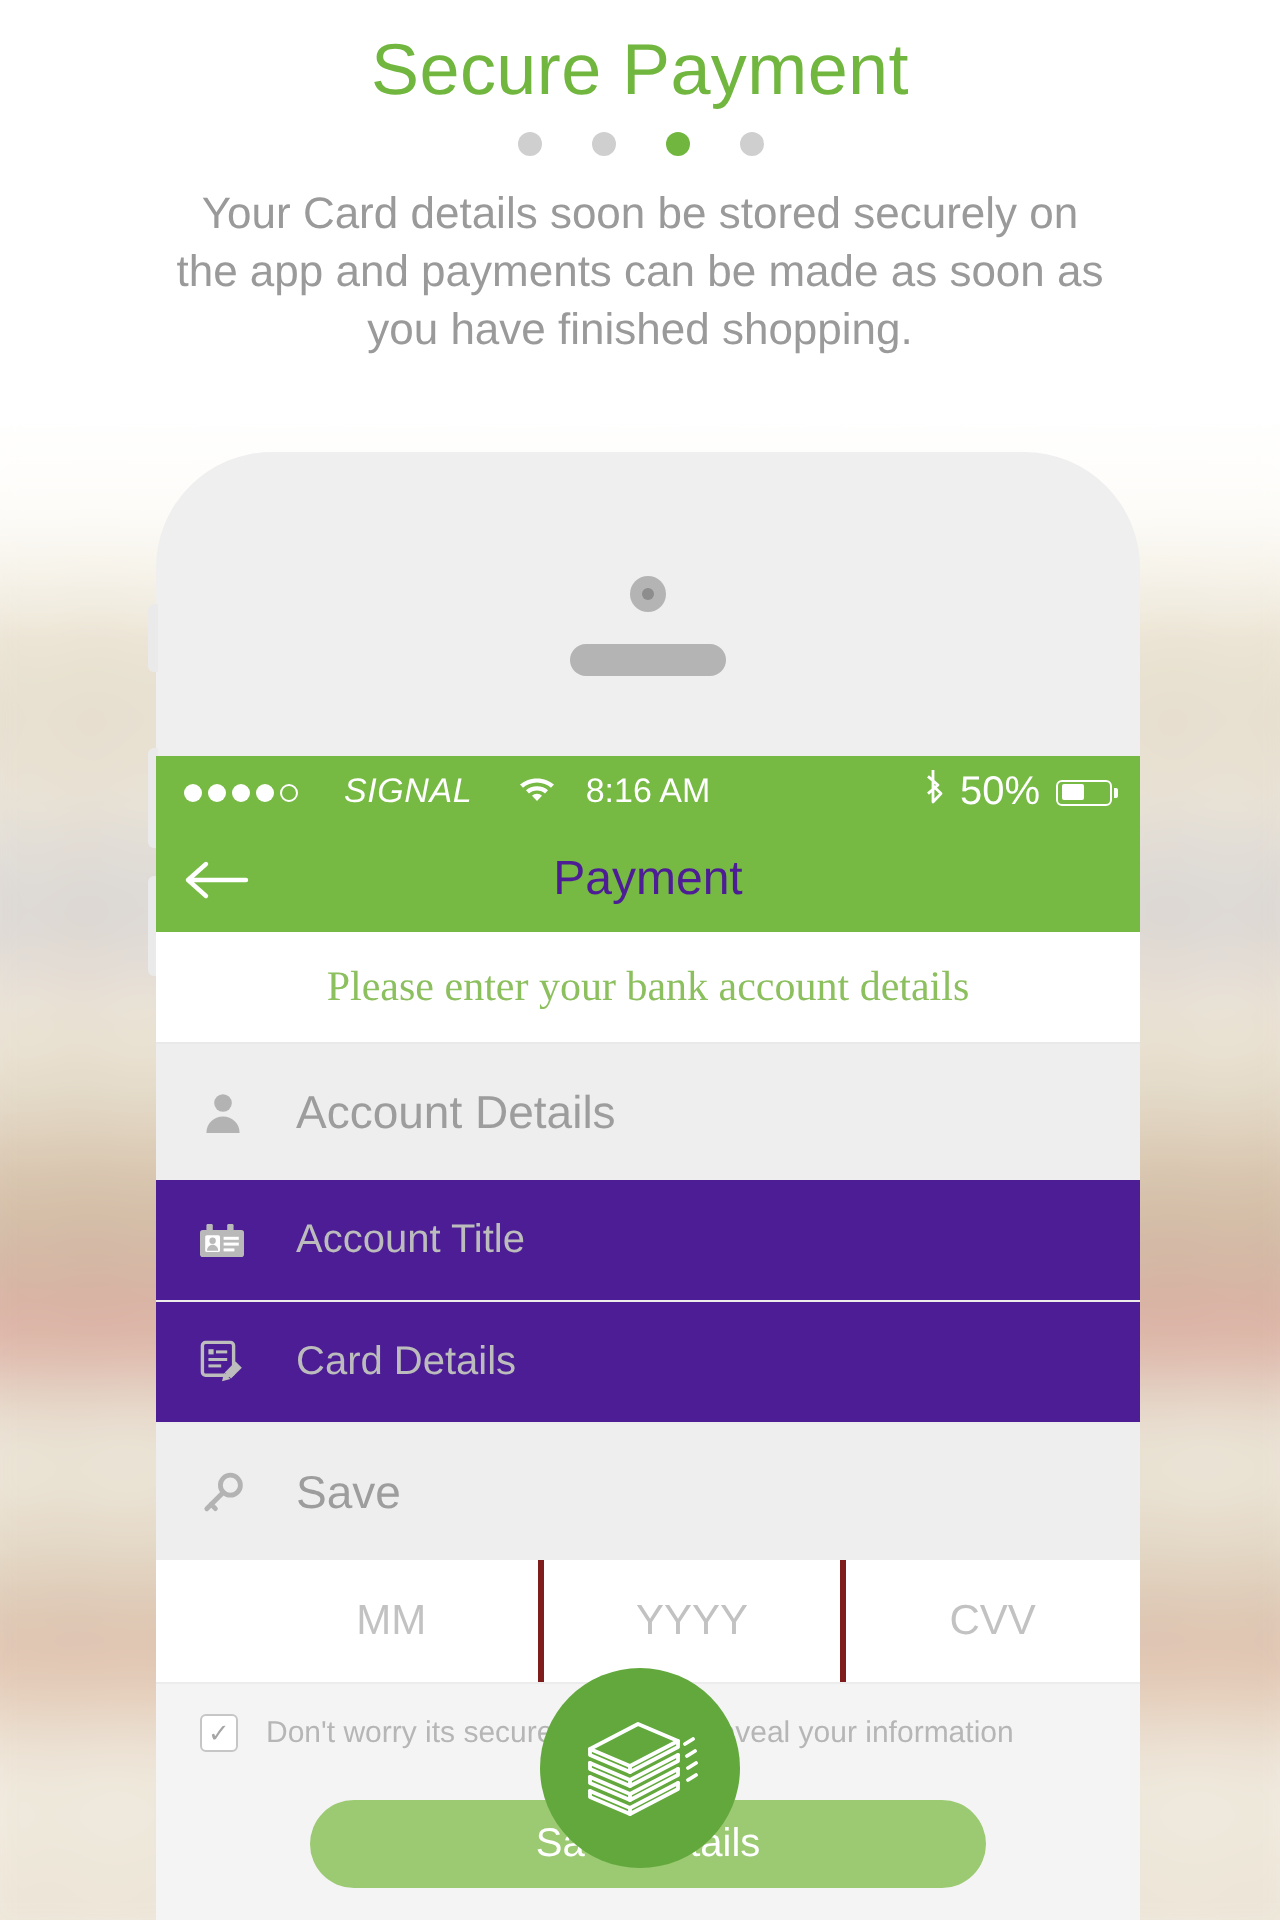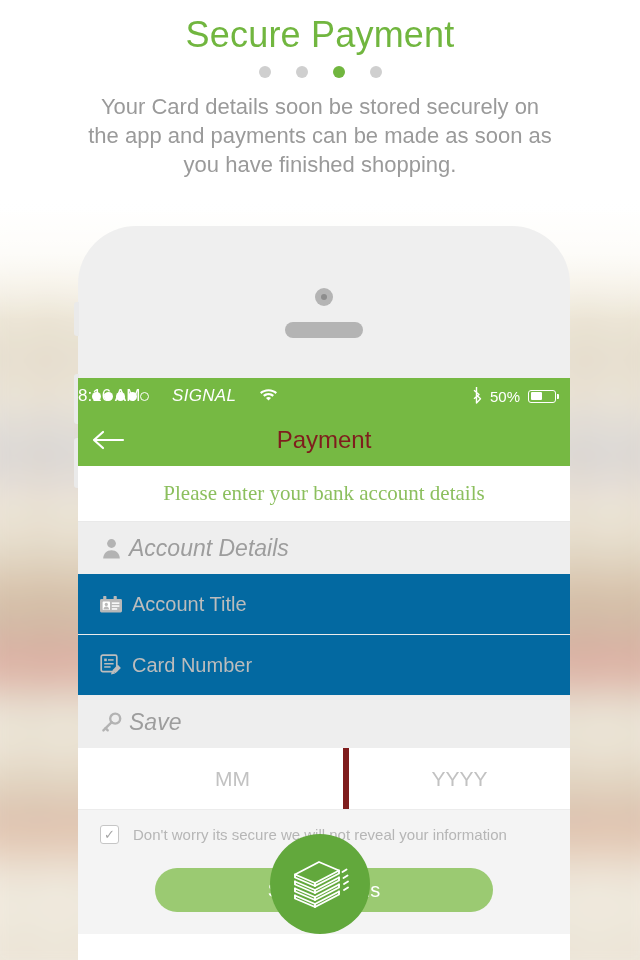--- a/index.html
+++ b/index.html
@@ -113,84 +113,84 @@
     height: 36px; background: #76b943; color: #ffffff;
     display: flex; align-items: center; font-size: 17px;
     padding: 0 14px; position: relative;
   }
   #sb-left { display: flex; align-items: center; gap: 23px; font-style: italic; }
   .sigdots { display: flex; gap: 3px; align-items: center; }
   .sigdot { width: 9px; height: 9px; border-radius: 50%; background: #ffffff; }
   .sigdot.empty { background: transparent; border: 1.5px solid #ffffff; width: 9px; height: 9px; }
   #sb-carrier { font-size: 17px; letter-spacing: 0.3px; }
   #sb-time {
-    position: absolute; left: 0; right: 0; text-align: left;
+    position: absolute; left: 0; right: 0; text-align: center;
     font-size: 17px; pointer-events: none;
   }
   #sb-right {
-    margin-left: auto; display: flex; align-items: center; gap: 8px; font-size: 15px;
+    margin-left: auto; display: flex; align-items: center; gap: 8px; font-size: 20px;
   }
   .batt {
     width: 28px; height: 13px; border: 1.5px solid #ffffff; border-radius: 3px;
     position: relative; display: inline-block;
   }
   .batt::after {
     content: ""; position: absolute; right: -4px; top: 3.5px;
     width: 2.5px; height: 5px; background: #ffffff; border-radius: 0 1px 1px 0;
   }
   .batt > i {
     position: absolute; left: 1.5px; top: 1.5px; bottom: 1.5px; width: 44%;
     background: #ffffff; border-radius: 1px; display: block;
   }
 
   
   #navbar {
-    height: 52px; background: #76b943; color: #7f1d1d;
+    height: 52px; background: #76b943; color: #4c1d95;
     display: flex; align-items: center; position: relative;
   }
   #back-arrow {
     position: absolute; left: 14px; top: 50%; transform: translateY(-50%);
     width: 34px; height: 24px; cursor: pointer;
   }
   #nav-title {
     width: 100%; text-align: center; font-size: 24px; font-weight: 400;
   }
 
   
   #prompt {
     height: 56px; background: #ffffff; color: #8cbf5e;
     display: flex; align-items: center; justify-content: center;
     font-size: 21px; border-bottom: 1px solid #e9e9e9; font-family: Liberation Serif, serif;
   }
 
   
   .sec-header {
-    height: 52px; background: #eeeeee; display: flex; align-items: center;
-    padding-left: 20px; gap: 5px; font-style: italic;
+    height: 68px; background: #eeeeee; display: flex; align-items: center;
+    padding-left: 20px; gap: 24px;
   }
   .sec-header .lbl { font-size: 23px; color: #9d9d9d; font-weight: 400; }
   .field-row {
-    height: 61px; background: #0369a1; display: flex; align-items: center;
-    padding-left: 20px; gap: 8px; border-bottom: 1px solid #ececec;
+    height: 61px; background: #4c1d95; display: flex; align-items: center;
+    padding-left: 20px; gap: 24px; border-bottom: 1px solid #ececec;
   }
   .field-row .lbl { font-size: 20px; color: #bcbcbc; font-weight: 400; }
   .ficon { width: 26px; display: flex; align-items: center; justify-content: center; }
   .ficon svg { display: block; }
 
   
   #codes-row {
     height: 62px; background: #ffffff; display: flex; align-items: stretch;
     border-bottom: 1px solid #ececec;
     padding-left: 44px;
   }
   #codes-row .cell {
     flex: 1; display: flex; align-items: center; justify-content: center;
     font-size: 21px; color: #c2c2c2;
   }
-  #codes-row .cell + .cell { border-left: 6px solid #7f1d1d; }
+  #codes-row .cell + .cell { border-left: 3px solid #7f1d1d; }
 
   
   #consent {
     height: 48px; background: #f4f4f4; display: flex; align-items: center;
     padding-left: 22px; gap: 14px;
   }
   #consent .box {
     width: 19px; height: 19px; border: 1.5px solid #c6c6c6; border-radius: 3px;
     background: #ffffff; display: flex; align-items: center; justify-content: center;
     color: #a5a5a5; font-size: 13px; line-height: 1; flex: none;
@@ -317,37 +317,38 @@
         <svg width="22" height="22" viewBox="0 0 22 22">
           <rect x="1.2" y="1.2" width="15.6" height="16.4" rx="1.6" fill="none" stroke="#bdbdbd" stroke-width="1.7"></rect>
           <rect x="4.2" y="4.6" width="2.6" height="2.6" fill="#bdbdbd"></rect>
           <rect x="8" y="5.2" width="5.6" height="1.5" fill="#bdbdbd"></rect>
           <rect x="4.2" y="9" width="9.4" height="1.5" fill="#bdbdbd"></rect>
           <rect x="4.2" y="12.2" width="6.4" height="1.5" fill="#bdbdbd"></rect>
           <path d="M17.8 10.8l3.1 3.1-5.4 5.4-3.1-3.1z" fill="#bdbdbd"></path>
           <path d="M12.1 16.4l3.1 3.1-4.2 1.1z" fill="#bdbdbd"></path>
         </svg>
       </span>
-      <span class="lbl">Card Number</span>
+      <span class="lbl">Card Details</span>
     </div>
 
     <div class="sec-header">
       <span class="ficon">
         <svg width="21" height="21" viewBox="0 0 21 21">
           <circle cx="14.2" cy="6.6" r="5" fill="none" stroke="#b3b3b3" stroke-width="2.4"></circle>
           <path d="M10.7 10.1L2.4 18.4" fill="none" stroke="#b3b3b3" stroke-width="2.4" stroke-linecap="round"></path>
           <path d="M4.6 16.2l2.1 2.1" fill="none" stroke="#b3b3b3" stroke-width="2.4" stroke-linecap="round"></path>
         </svg>
       </span>
       <span class="lbl">Save</span>
     </div>
 
     <div id="codes-row">
       <div class="cell">MM</div>
       <div class="cell">YYYY</div>
+      <div class="cell">CVV</div>
     </div>
 
     <div id="consent">
       <span class="box">✓</span>
       <span class="txt">Don't worry its secure we will not reveal your information</span>
     </div>
 
     <div id="btn-wrap">
       <button id="save-btn">Save Details</button>
     </div>

